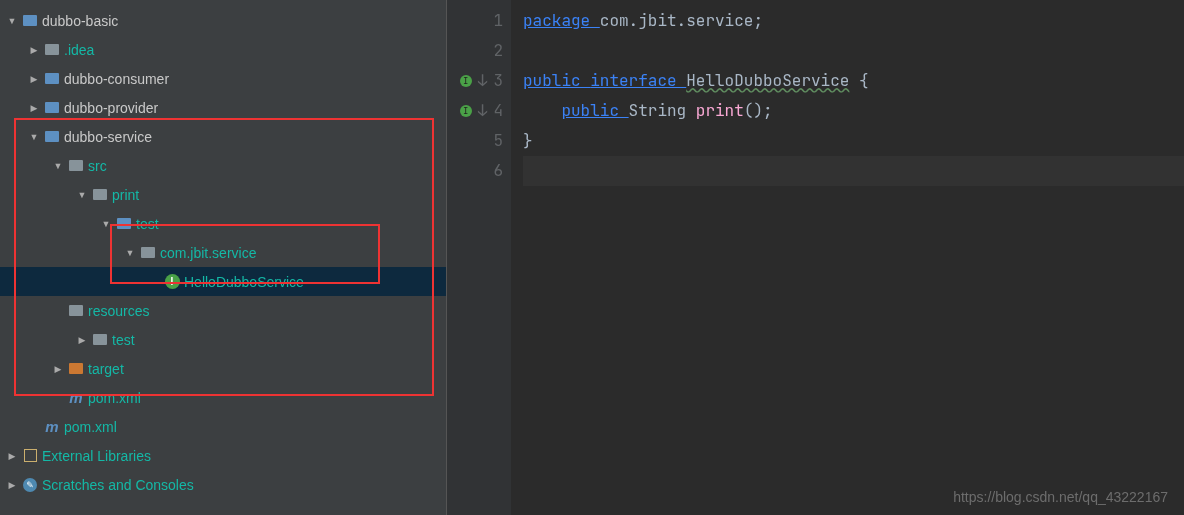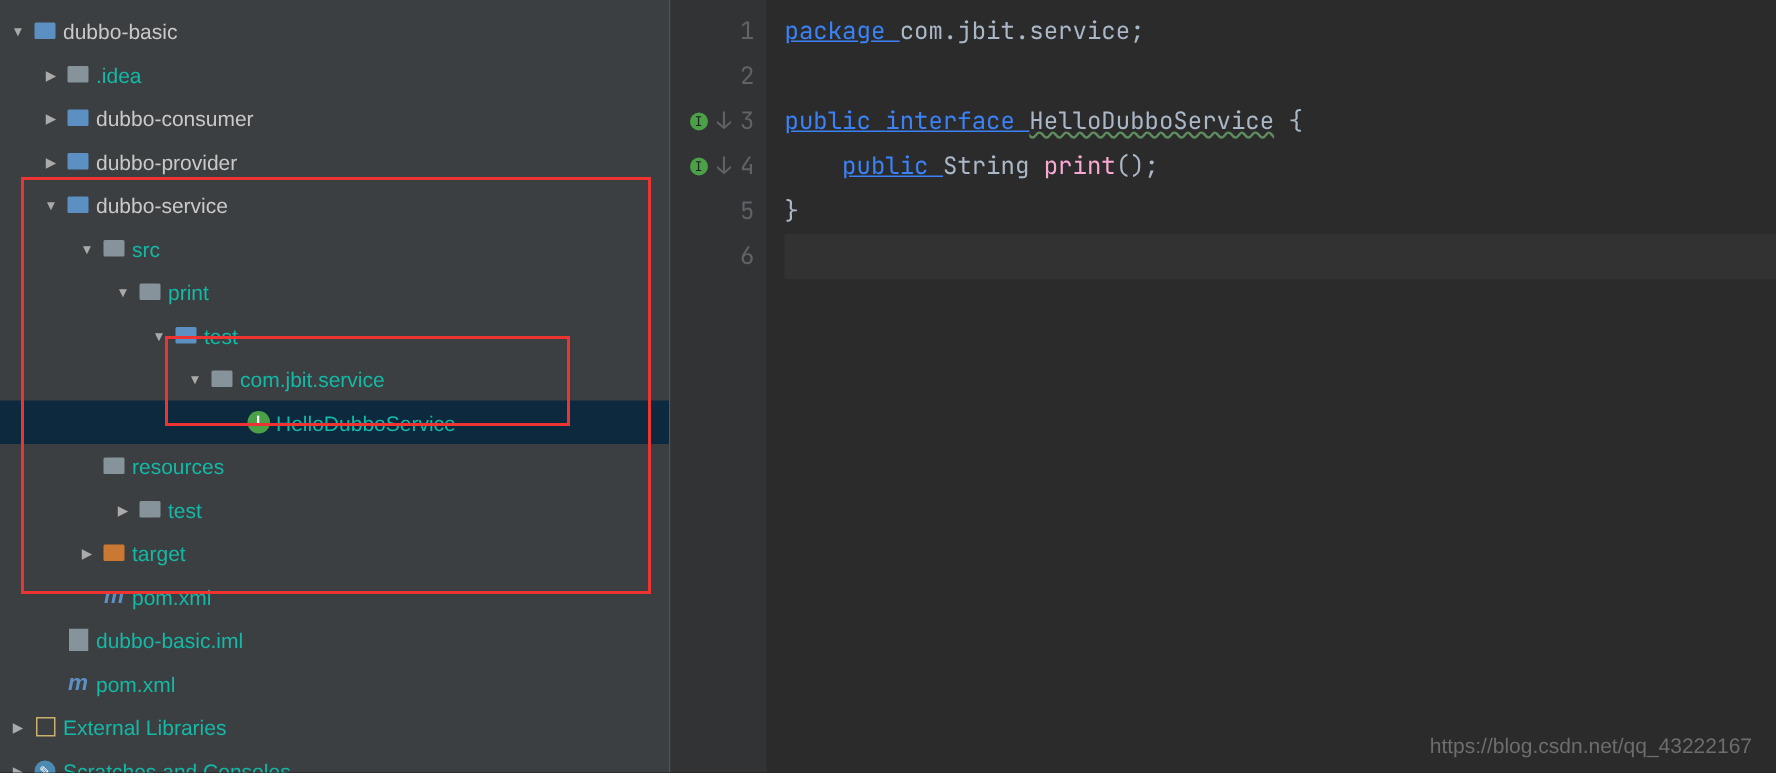--- a/index.html
+++ b/index.html
@@ -212,28 +212,20 @@
         <span class="folder orange"></span>
       </span>
     <span class="lbl">target</span>
   </div>
 
   <div class="row" style="padding-left:64px">
     <span class="ic m-icon">m</span>
     <span class="lbl">pom.xml</span>
   </div>
 
-  <div class="row" style="padding-left:40px">
-    <span class="ic">
-        <svg width="13" height="15">
-          <rect width="13" height="15" fill="#87939a"></rect>
-        </svg>
-      </span>
-    <span class="lbl">dubbo-basic.iml</span>
-  </div>
 
   <div class="row" style="padding-left:40px">
     <span class="ic m-icon">m</span>
     <span class="lbl">pom.xml</span>
   </div>
 
   <div class="row" style="padding-left:6px">
     <span class="arrow">▶</span>
     <span class="ic">
         <span class="lib-icon"></span>

